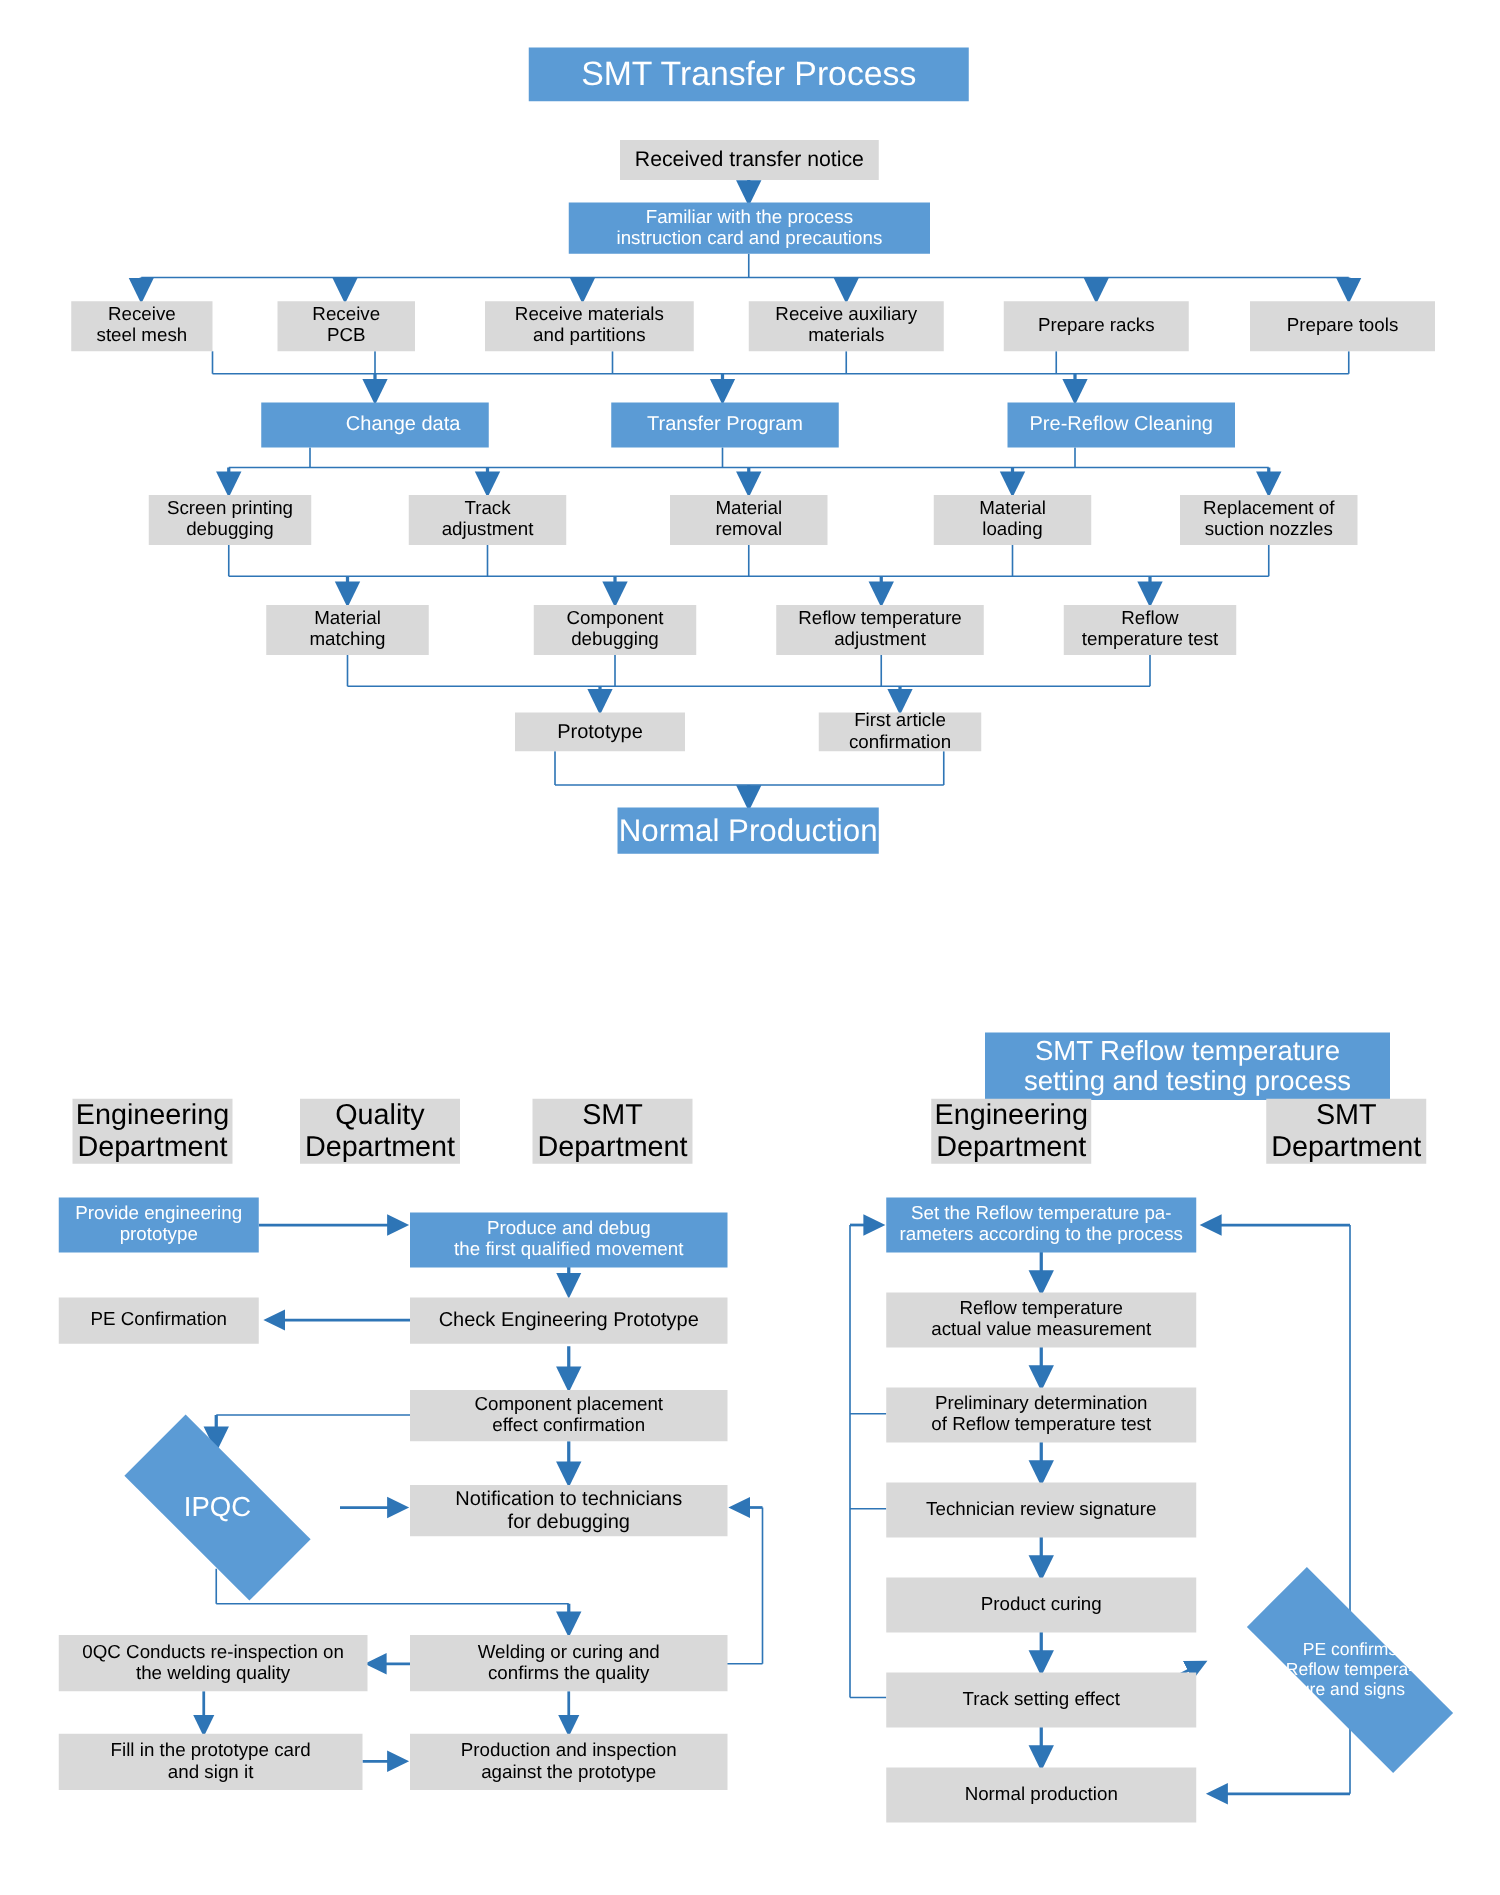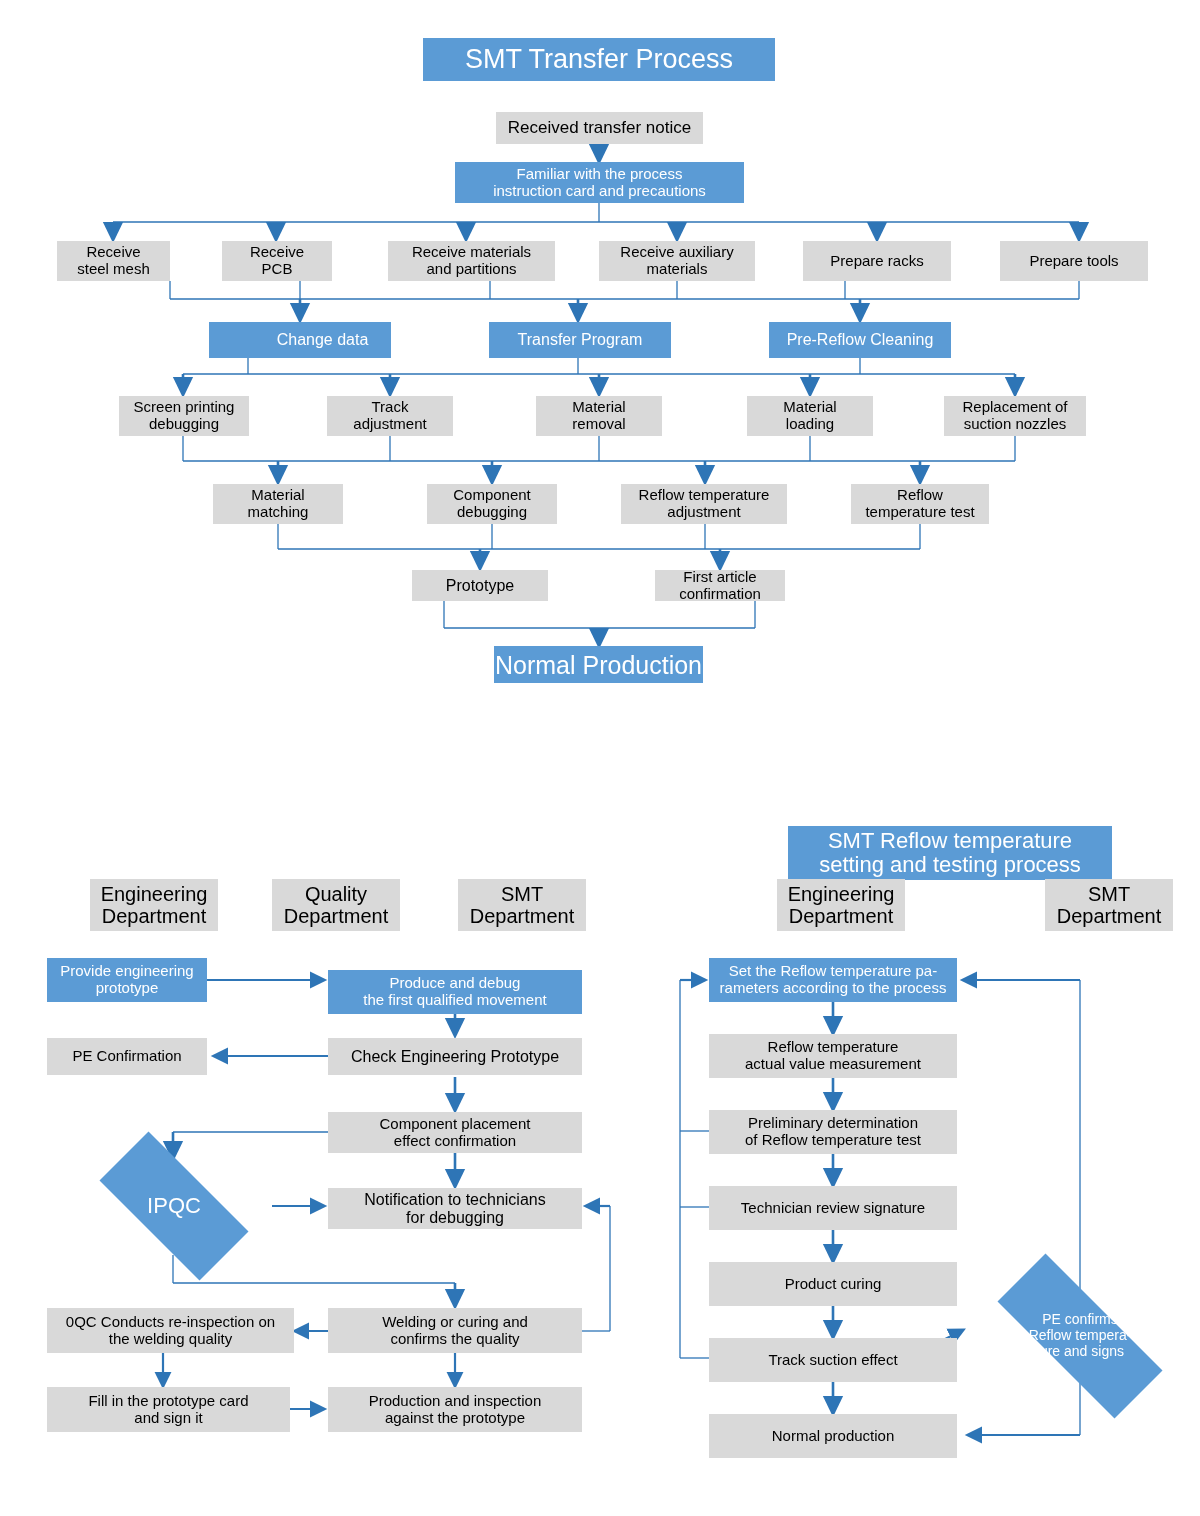--- a/index.html
+++ b/index.html
@@ -9,21 +9,21 @@
 
   .node{position:absolute;box-sizing:border-box;display:flex;align-items:center;
         justify-content:center;text-align:center;line-height:1.12;}
   .gray{background:#d9d9d9;color:#000;}
   .blue{background:#5b9bd5;color:#ffffff;}
   .title{background:#5b9bd5;color:#ffffff;font-size:27px;line-height:1.1;}
   .title.small{font-size:22px;}
   .f15{font-size:15px;}
   .f16{font-size:16px;}
   .f17{font-size:17px;}
-  .f19{font-size:20px;margin-left:32px;}
+  .f19{font-size:23px;}
   .f22{font-size:22px;}
   .f25{font-size:25px;}
 
   .diamond{position:absolute;color:#fff;display:flex;align-items:center;justify-content:center;
            text-align:center;line-height:1.12;}
   .diamond .dshape{position:absolute;left:0;top:0;width:100%;height:100%;
            background:#5b9bd5;transform:rotate(45deg) scale(.7071);}
   .diamond .dlabel{position:relative;z-index:2;}
 </style>
 </head>
@@ -178,21 +178,21 @@
 materials</span></div>
   <div class="node gray f15" style="left:803px;top:241px;width:148px;height:40px;white-space:pre-line;"><span>Prepare racks</span></div>
   <div class="node gray f15" style="left:1000px;top:241px;width:148px;height:40px;white-space:pre-line;"><span>Prepare tools</span></div>
 
   <div class="node blue f16" style="left:209px;top:322px;width:182px;height:36px;padding-left:45px;">
       <span>Change data</span>
     </div>
   <div class="node blue f16" style="left:489px;top:322px;width:182px;height:36px;">
       <span>Transfer Program</span>
     </div>
-  <div class="node blue f16" style="left:769px;top:322px;width:182px;height:36px;">
+  <div class="node blue f16" style="left:806px;top:322px;width:182px;height:36px;">
       <span>Pre-Reflow Cleaning</span>
     </div>
 
   <div class="node gray f15" style="left:119px;top:396px;width:130px;height:40px;white-space:pre-line;"><span style="white-space: pre-line;">Screen printing
 debugging</span></div>
   <div class="node gray f15" style="left:327px;top:396px;width:126px;height:40px;white-space:pre-line;"><span style="white-space: pre-line;">Track
 adjustment</span></div>
   <div class="node gray f15" style="left:536px;top:396px;width:126px;height:40px;white-space:pre-line;"><span style="white-space: pre-line;">Material
 removal</span></div>
   <div class="node gray f15" style="left:747px;top:396px;width:126px;height:40px;white-space:pre-line;"><span style="white-space: pre-line;">Material
@@ -274,21 +274,21 @@
 actual value measurement</span></div>
   <div class="node gray f15" style="left:709px;top:1110px;width:248px;height:44px;white-space:pre-line;"><span style="white-space: pre-line;">Preliminary determination
 of Reflow temperature test</span></div>
   <div class="node gray f15" style="left:709px;top:1186px;width:248px;height:44px;">
       <span>Technician review signature</span>
     </div>
   <div class="node gray f15" style="left:709px;top:1262px;width:248px;height:44px;">
       <span>Product curing</span>
     </div>
   <div class="node gray f15" style="left:709px;top:1338px;width:248px;height:44px;">
-      <span>Track suction effect</span>
+      <span>Track setting effect</span>
     </div>
   <div class="node gray f15" style="left:709px;top:1414px;width:248px;height:44px;">
       <span>Normal production</span>
     </div>
 
   <div class="diamond f14" style="left:963px;top:1288px;width:234px;height:96px;font-size:14px;">
     <span class="dshape"></span>
     <span class="dlabel" style="white-space:pre-line;">PE confirms
 Reflow tempera-
 ture and signs</span>

